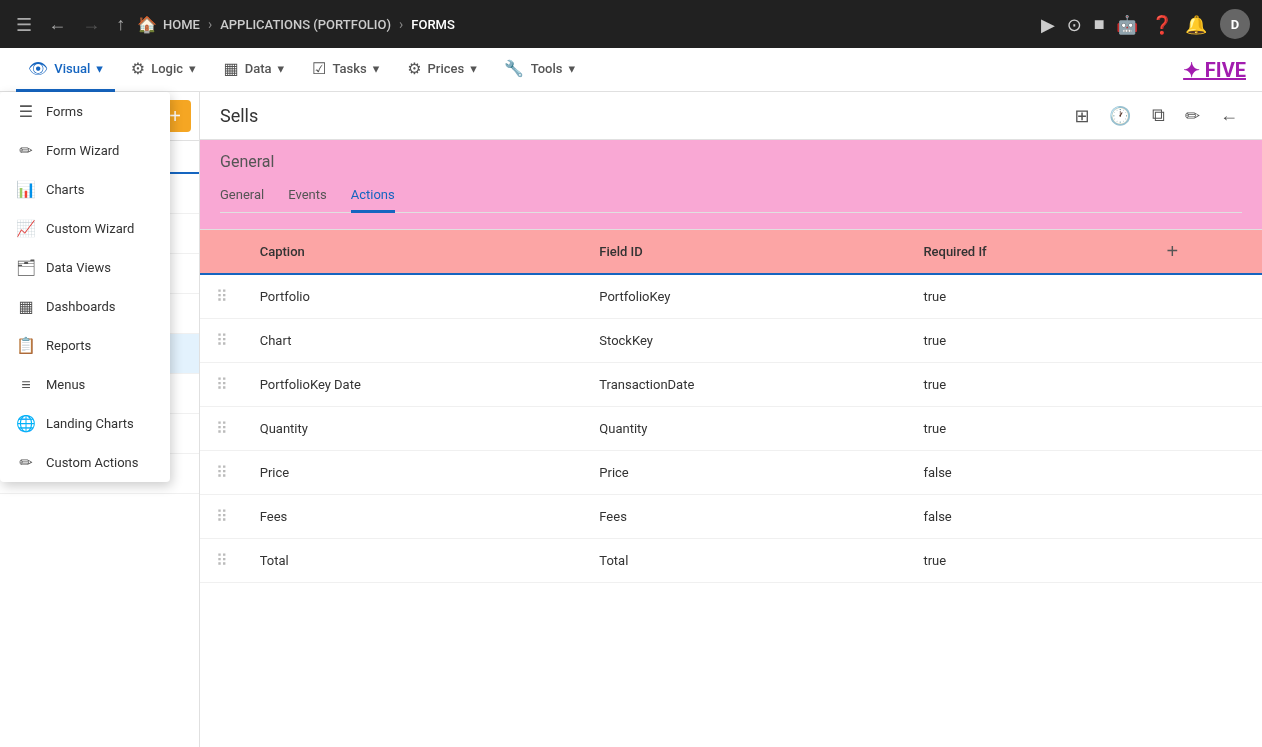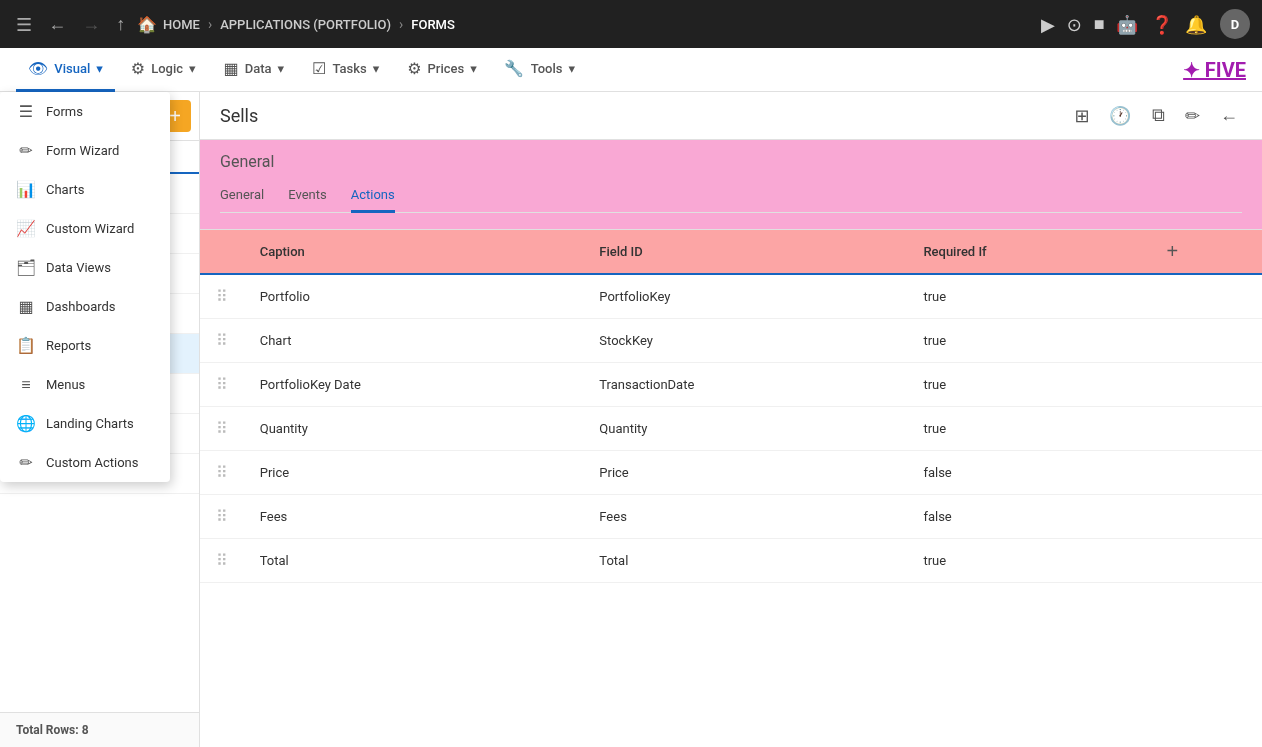--- a/index.html
+++ b/index.html
@@ -379,23 +379,20 @@
       <div class="left-list-item">
         <span>Stock Exchanges</span>
       </div>
       <div class="left-list-item">
         <span>Stock Prices</span>
       </div>
       <div class="left-list-item">
         <span>Stocks</span>
       </div>
     </div>
-    <div class="left-list-footer">
-      <span>Total Rows: 8</span>
-    </div>
   </div>
 
   <div class="right-panel">
     <div class="right-header">
       <span class="right-title">Sells</span>
       <div class="right-header-icons">
         <button class="header-icon-btn">⊞</button>
         <button class="header-icon-btn">🕐</button>
         <button class="header-icon-btn">⧉</button>
         <button class="header-icon-btn">✏</button>

